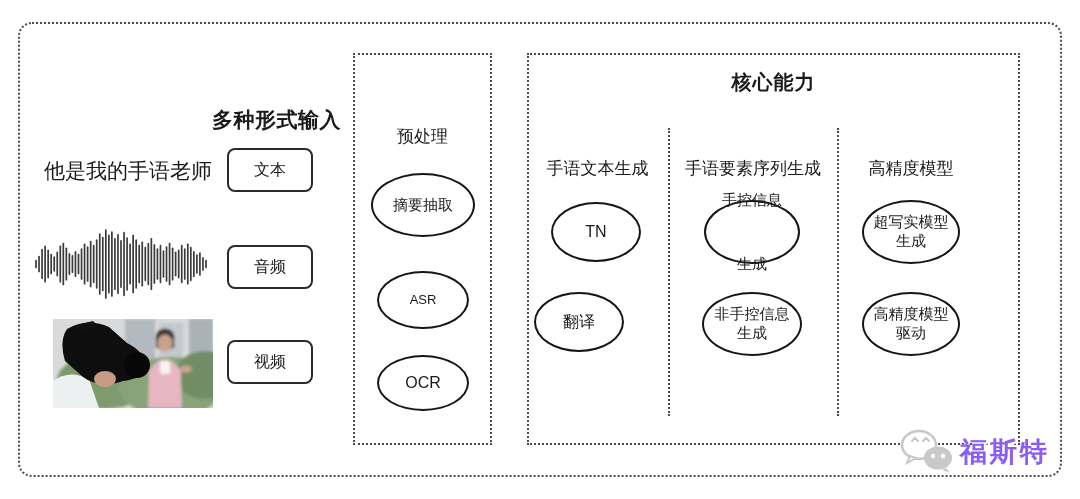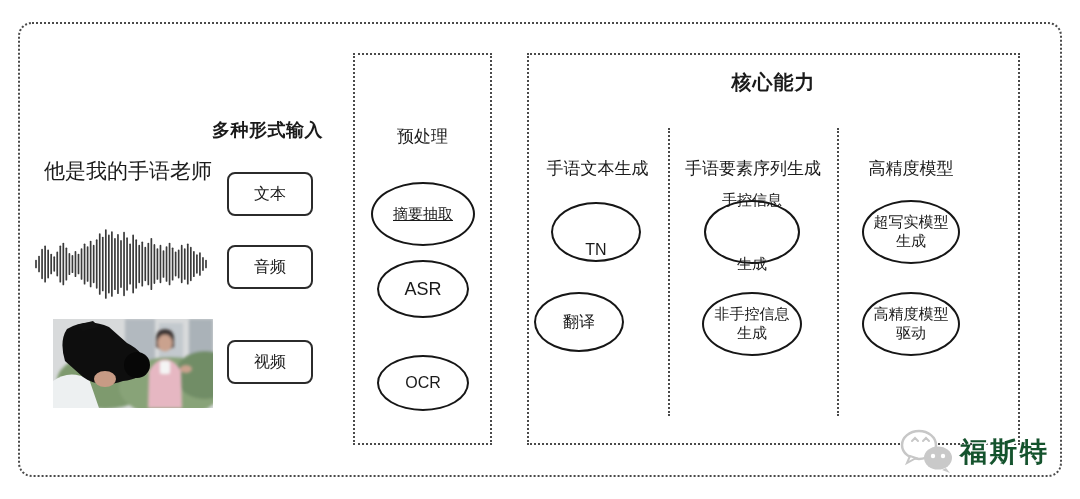--- a/index.html
+++ b/index.html
@@ -16,40 +16,39 @@
   .outer-border {
     position: absolute; left: 18px; top: 22px;
     width: 1044px; height: 455px;
     border: 2px dotted #4a4a4a;
     border-radius: 14px;
   }
 
   
   .input-title {
     position: absolute; left: 212px; top: 106px; width: 124px;
-    font-size: 18px; font-weight: 700; letter-spacing: 0.5px;
+    font-size: 21px; font-weight: 700; letter-spacing: 0.5px;
     white-space: nowrap;
-    margin-top: 12px;
   }
   .sample-text {
     position: absolute; left: 44px; top: 157px; width: 172px;
     font-size: 21px; white-space: nowrap;
   }
   .waveform-svg { position: absolute; left: 33px; top: 228px; }
   .video-thumb {
     position: absolute; left: 53px; top: 319px;
     width: 160px; height: 89px; display: block;
   }
   .io-box {
     position: absolute; left: 227px; width: 86px; height: 44px;
     border: 2px solid #2b2b2b; border-radius: 8px;
     display: flex; align-items: center; justify-content: center;
     font-size: 16px; background: #fff;
   }
-  .io-box.text  { top: 148px; margin-top: 24px; }
+  .io-box.text  { top: 148px; }
   .io-box.audio { top: 245px; }
   .io-box.video { top: 340px; }
 
   
   .panel {
     position: absolute; top: 53px; height: 392px;
     border: 2px dotted #4a4a4a; background: transparent;
   }
   .scene-panel { left: 353px; width: 139px; }
   .core-panel  { left: 527px; width: 493px; }
@@ -65,55 +64,55 @@
 
   .oval {
     position: absolute;
     border: 2.5px solid #161616; border-radius: 50%;
     display: flex; flex-direction: column;
     align-items: center; justify-content: center;
     text-align: center; font-size: 15px; line-height: 1.25;
     background: #fff;
   }
   
-  .ov-abstract { left: 371px; top: 182px; width: 104px; height: 64px; text-decoration: underline; }
-  .ov-asr      { left: 377px; top: 260px; width:  92px; height: 58px; font-size: 18px; }
+  .ov-abstract { left: 371px; top: 173px; width: 104px; height: 64px; }
+  .ov-asr      { left: 377px; top: 271px; width:  92px; height: 58px; font-size: 13px; }
   .ov-ocr      { left: 377px; top: 355px; width:  92px; height: 56px; font-size: 16px; }
 
   
   .col-divider {
     position: absolute; top: 128px; height: 288px; width: 0;
     border-left: 2px dotted #4a4a4a;
   }
   .divider-1 { left: 668px; }
   .divider-2 { left: 837px; }
 
   .col-header {
     position: absolute; top: 157px; text-align: center;
     font-size: 17px; white-space: nowrap;
   }
   .col-header.c1 { left: 527px; width: 141px; }
   .col-header.c2 { left: 669px; width: 168px; }
   .col-header.c3 { left: 838px; width: 146px; }
 
-  .ov-tn    { left: 551px; top: 202px; width: 90px; height: 60px; font-size: 16px; justify-content: flex-end; }
+  .ov-tn    { left: 551px; top: 202px; width: 90px; height: 60px; font-size: 16px; }
   .ov-fanyi { left: 534px; top: 292px; width: 90px; height: 60px; font-size: 16px; }
   .ov-hand  { left: 704px; top: 200px; width: 96px; height: 64px; gap: 45px; }
   .ov-nonhand { left: 702px; top: 292px; width: 100px; height: 64px; }
   .ov-hyper { left: 862px; top: 200px; width: 98px; height: 64px; }
   .ov-drive { left: 862px; top: 292px; width: 98px; height: 64px; }
 
   
   .watermark {
     position: absolute; left: 898px; top: 429px;
     display: flex; align-items: center; gap: 4px;
   }
   .watermark-text {
     font-size: 27px; font-weight: 700; letter-spacing: 3px;
-    color: #14532d;
+    color: #8b5cf6;
     text-shadow: 1.5px 1.5px 0 #ffffff, -0.5px -0.5px 0 #dedede;
     white-space: nowrap;
   }
 </style>
 </head>
 <body>
 
 <div class="canvas">
 
   <div class="outer-border"></div>

